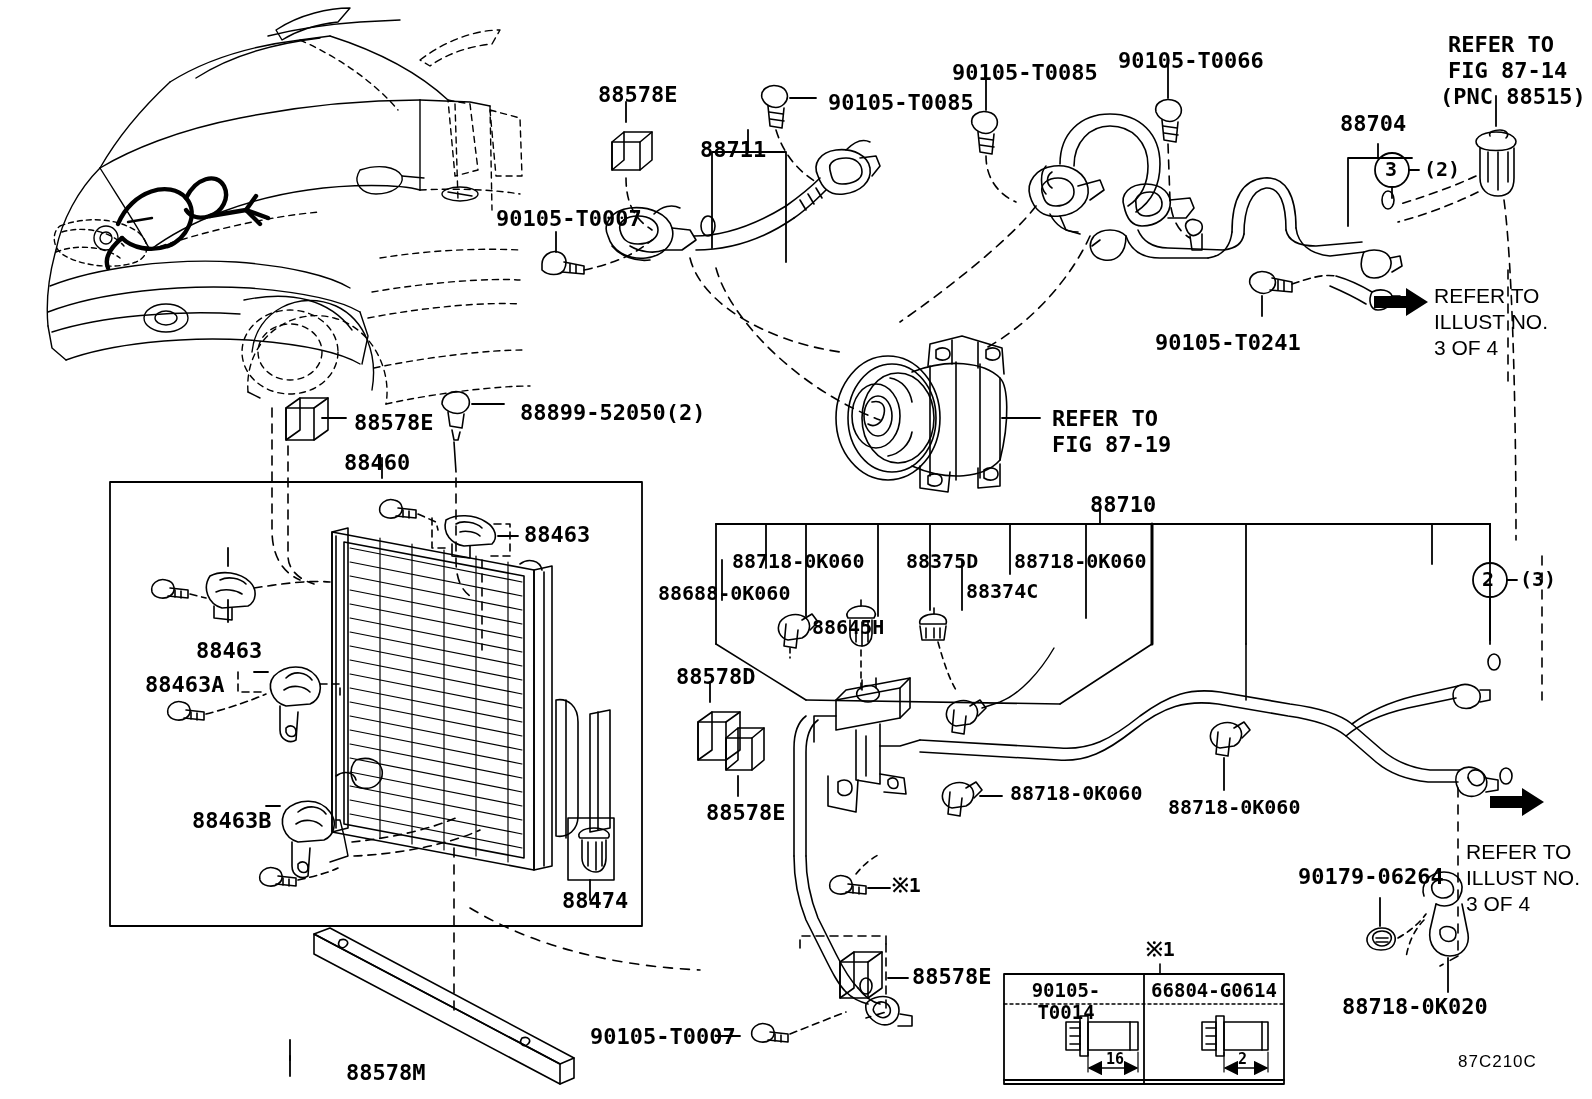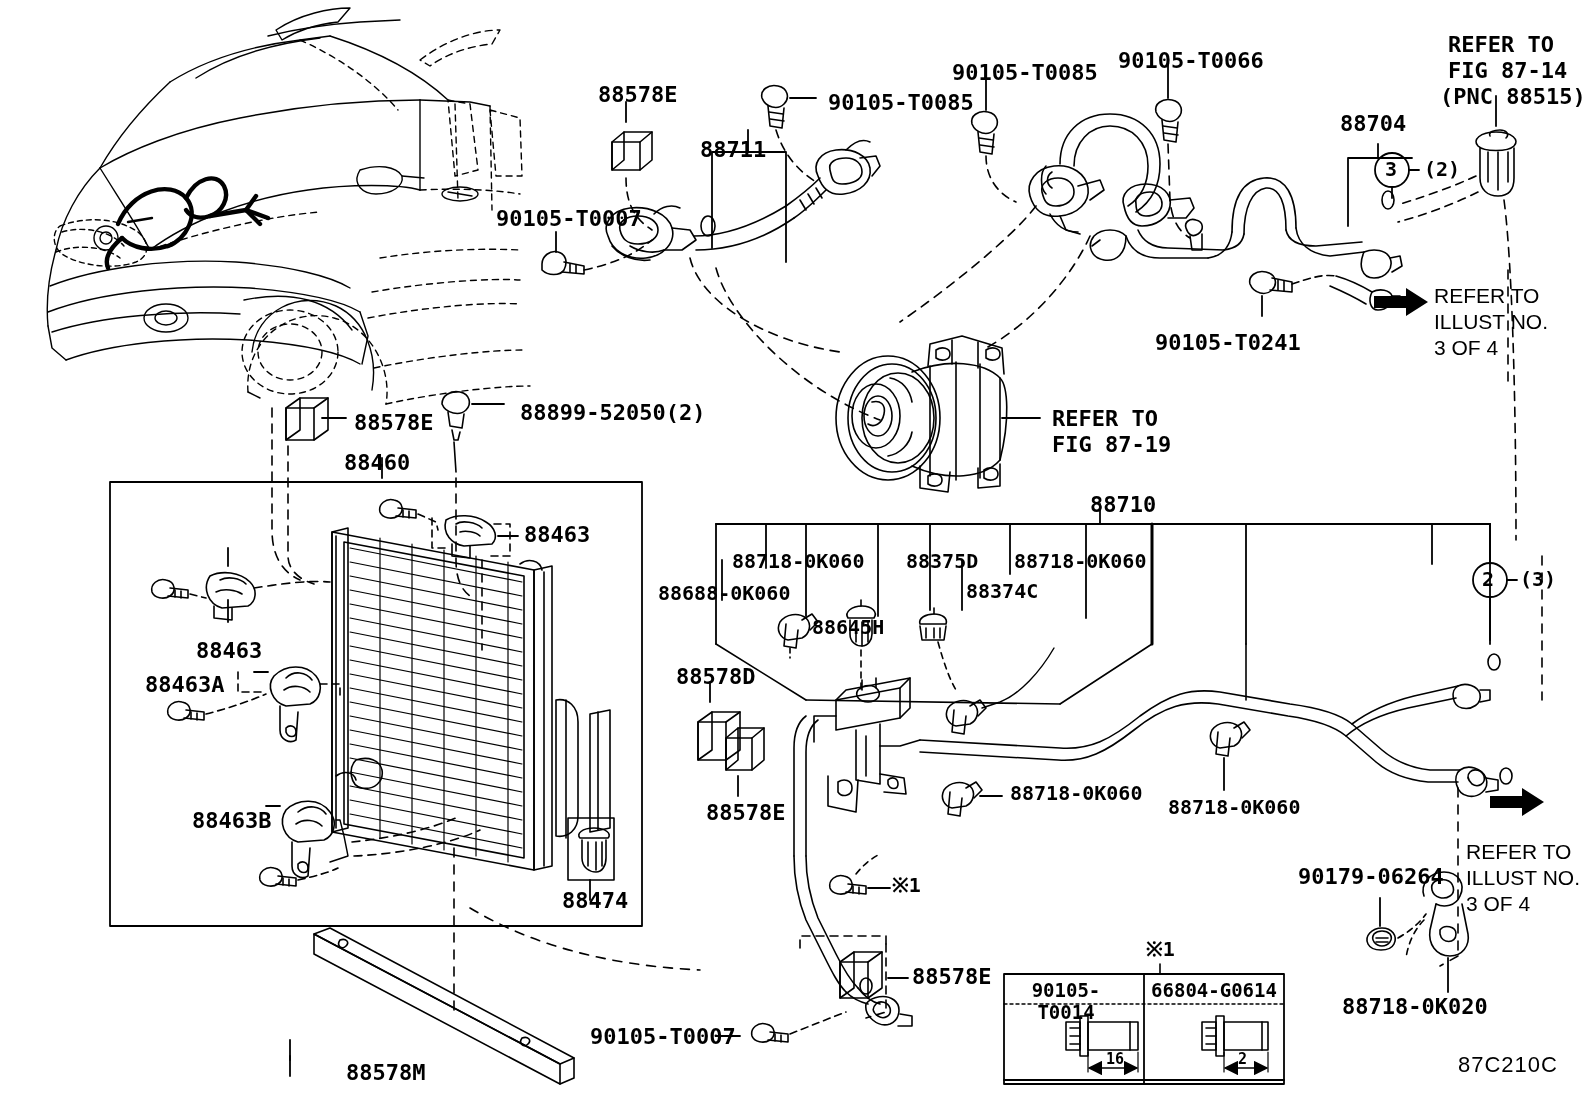--- a/index.html
+++ b/index.html
@@ -25,21 +25,21 @@
   .s20{font-size:20px;}
   .refsans{
     font-family:"Liberation Sans", sans-serif;
     font-weight:normal;
     font-size:21px;
     line-height:1.3;
   }
   .figcode{
     font-family:"Liberation Sans", sans-serif;
     font-weight:normal;
-    font-size:22px;
+    font-size:17px;
     letter-spacing:1px;
   }
   .tblcell{
     position:absolute;
     font-family:"DejaVu Sans Mono", monospace;
     font-weight:bold;
     font-size:19px;
     text-align:center;
     color:#000;
   }

